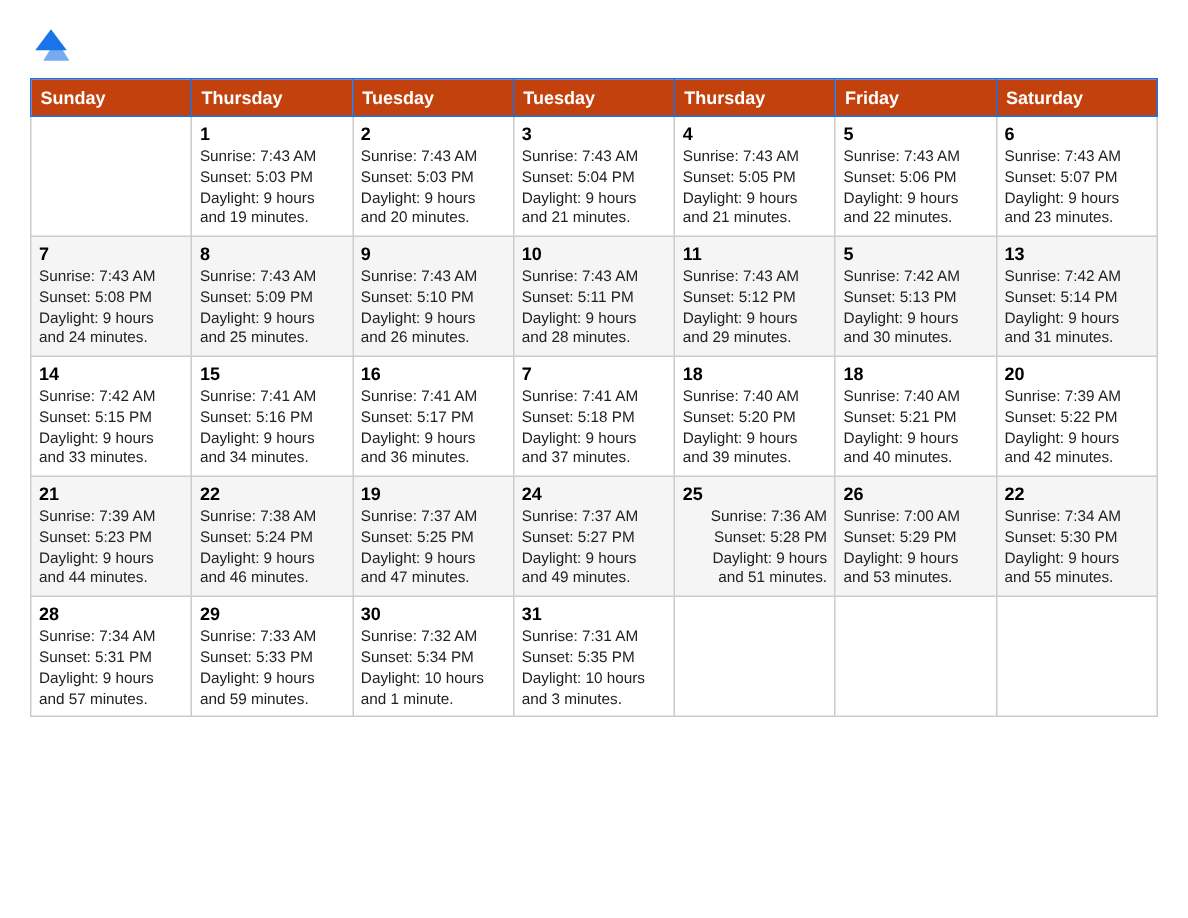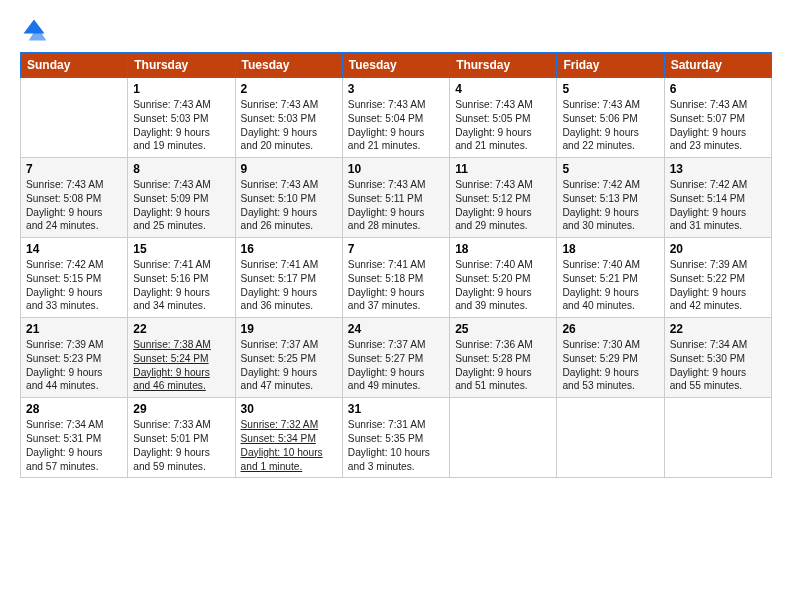--- a/index.html
+++ b/index.html
@@ -273,49 +273,49 @@
         <tr>
           <td>
             <span class="day-num">21</span>
             <div class="day-info" style="white-space: pre-line;">Sunrise: 7:39 AM
 Sunset: 5:23 PM
 Daylight: 9 hours
 and 44 minutes.</div>
           </td>
           <td>
             <span class="day-num">22</span>
-            <div class="day-info" style="white-space: pre-line; text-decoration: underline;">Sunrise: 7:38 AM
+            <div class="day-info" style="white-space: pre-line;">Sunrise: 7:38 AM
 Sunset: 5:24 PM
 Daylight: 9 hours
 and 46 minutes.</div>
           </td>
           <td>
             <span class="day-num">19</span>
             <div class="day-info" style="white-space: pre-line;">Sunrise: 7:37 AM
 Sunset: 5:25 PM
 Daylight: 9 hours
 and 47 minutes.</div>
           </td>
           <td>
             <span class="day-num">24</span>
             <div class="day-info" style="white-space: pre-line;">Sunrise: 7:37 AM
 Sunset: 5:27 PM
 Daylight: 9 hours
 and 49 minutes.</div>
           </td>
           <td>
             <span class="day-num">25</span>
-            <div class="day-info" style="white-space: pre-line;">Sunrise: 7:36 AM
+            <div class="day-info" style="white-space: pre-line; text-align: right;">Sunrise: 7:36 AM
 Sunset: 5:28 PM
 Daylight: 9 hours
 and 51 minutes.</div>
           </td>
           <td>
             <span class="day-num">26</span>
-            <div class="day-info" style="white-space: pre-line;">Sunrise: 7:30 AM
+            <div class="day-info" style="white-space: pre-line;">Sunrise: 7:00 AM
 Sunset: 5:29 PM
 Daylight: 9 hours
 and 53 minutes.</div>
           </td>
           <td>
             <span class="day-num">22</span>
             <div class="day-info" style="white-space: pre-line;">Sunrise: 7:34 AM
 Sunset: 5:30 PM
 Daylight: 9 hours
 and 55 minutes.</div>
@@ -325,27 +325,27 @@
           <td>
             <span class="day-num">28</span>
             <div class="day-info" style="white-space: pre-line;">Sunrise: 7:34 AM
 Sunset: 5:31 PM
 Daylight: 9 hours
 and 57 minutes.</div>
           </td>
           <td>
             <span class="day-num">29</span>
             <div class="day-info" style="white-space: pre-line;">Sunrise: 7:33 AM
-Sunset: 5:01 PM
+Sunset: 5:33 PM
 Daylight: 9 hours
 and 59 minutes.</div>
           </td>
           <td>
             <span class="day-num">30</span>
-            <div class="day-info" style="white-space: pre-line; text-decoration: underline;">Sunrise: 7:32 AM
+            <div class="day-info" style="white-space: pre-line;">Sunrise: 7:32 AM
 Sunset: 5:34 PM
 Daylight: 10 hours
 and 1 minute.</div>
           </td>
           <td>
             <span class="day-num">31</span>
             <div class="day-info" style="white-space: pre-line;">Sunrise: 7:31 AM
 Sunset: 5:35 PM
 Daylight: 10 hours
 and 3 minutes.</div>

